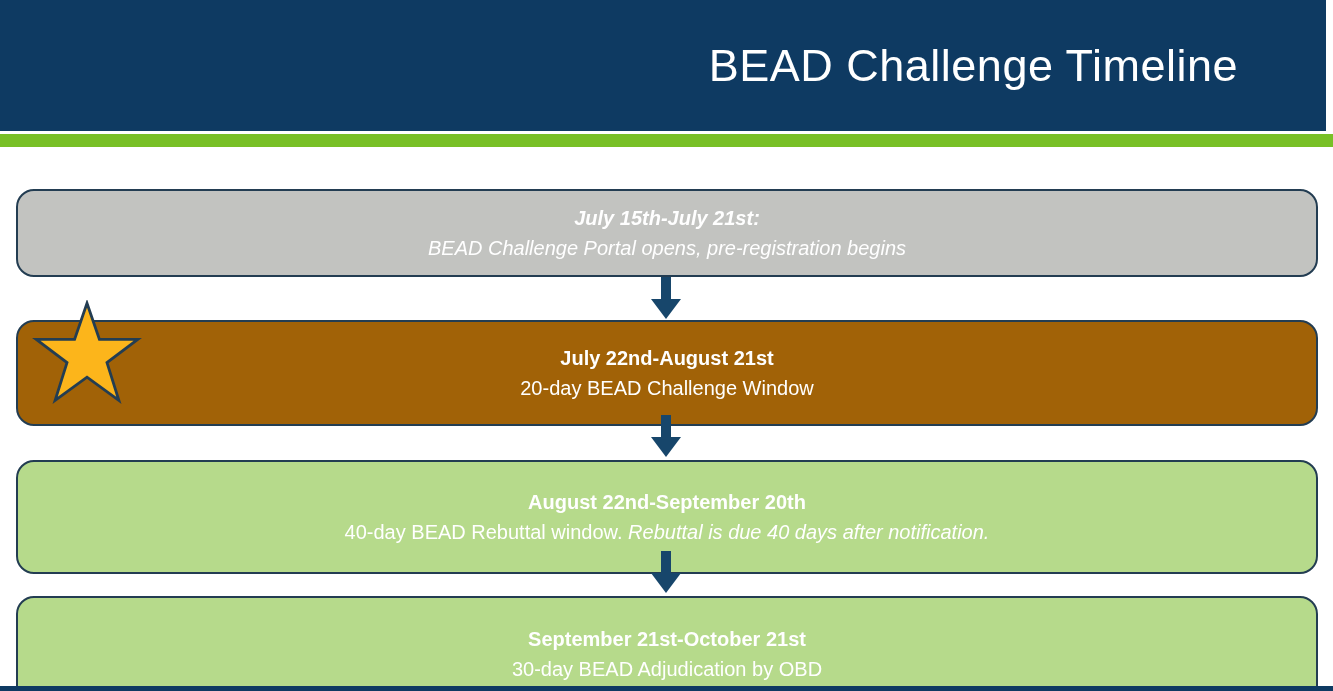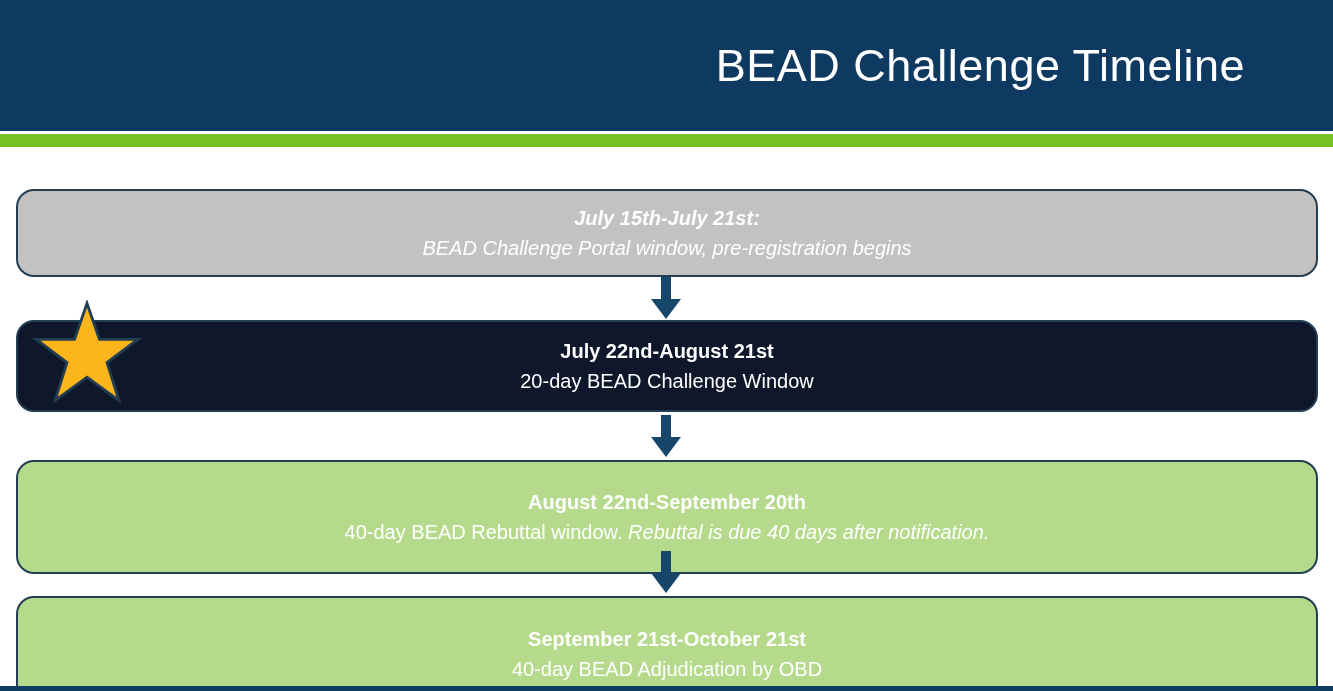--- a/index.html
+++ b/index.html
@@ -12,21 +12,21 @@
     overflow: hidden;
   }
   .slide {
     position: absolute;
     inset: 0;
     background: #ffffff;
   }
   
   .header {
     position: absolute;
-    top: 0; left: 0; right: 0;
+    top: 0; left: 0; right: 7px;
     height: 131px;
     background: #0e3a62;
     display: flex;
     align-items: center;
     justify-content: flex-end;
     padding-right: 88px;
   }
   .header-title {
     color: #ffffff;
     font-size: 45px;
@@ -65,22 +65,22 @@
   }
   .box-portal {
     top: 189px;
     height: 88px;
     background: #c2c3c0;
   }
   .box-portal .line1 { font-style: italic; }
   .box-portal .line2 { font-style: italic; }
   .box-challenge {
     top: 320px;
-    height: 92px;
-    background: #0f172a;
+    height: 106px;
+    background: #a16207;
     text-align: right;
   }
   .box-rebuttal {
     top: 460px;
     height: 114px;
     background: #b6da8b;
   }
   .box-rebuttal .desc-italic { font-style: italic; }
   .box-adjudication {
     top: 596px;
@@ -119,21 +119,21 @@
 
 <div class="slide">
 
   <div class="header">
     <div class="header-title">BEAD Challenge Timeline</div>
   </div>
   <div class="accent-stripe"></div>
 
   <div class="tbox box-portal">
     <div class="line1">July 15th-July 21st:</div>
-    <div class="line2">BEAD Challenge Portal window, pre-registration begins</div>
+    <div class="line2">BEAD Challenge Portal opens, pre-registration begins</div>
   </div>
 
   <svg class="arrow arrow-1" viewBox="0 0 32 42">
     <rect x="11" y="0" width="10" height="23" fill="#17466b"></rect>
     <polygon points="1,22 31,22 16,42" fill="#17466b"></polygon>
   </svg>
 
   <div class="tbox box-challenge">
     <svg class="star-badge" viewBox="0 0 100 100">
       <polygon points="50,3 61.5,36.5 97,36.5 68.5,58 79.5,93 50,71.5 20.5,93 31.5,58 3,36.5 38.5,36.5" fill="#fcb51b" stroke="#233d52" stroke-width="2.6" stroke-linejoin="miter"></polygon>
@@ -152,18 +152,18 @@
     <div class="line2"><span>40-day BEAD Rebuttal window. </span><span class="desc-italic">Rebuttal is due 40 days after notification.</span></div>
   </div>
 
   <svg class="arrow arrow-3" viewBox="0 0 32 42">
     <rect x="11" y="0" width="10" height="23" fill="#17466b"></rect>
     <polygon points="1,22 31,22 16,42" fill="#17466b"></polygon>
   </svg>
 
   <div class="tbox box-adjudication">
     <div class="line1">September 21st-October 21st</div>
-    <div class="line2">40-day BEAD Adjudication by OBD</div>
+    <div class="line2">30-day BEAD Adjudication by OBD</div>
   </div>
 
   <div class="footer-bar"></div>
 
 </div>
 
 </body></html>

